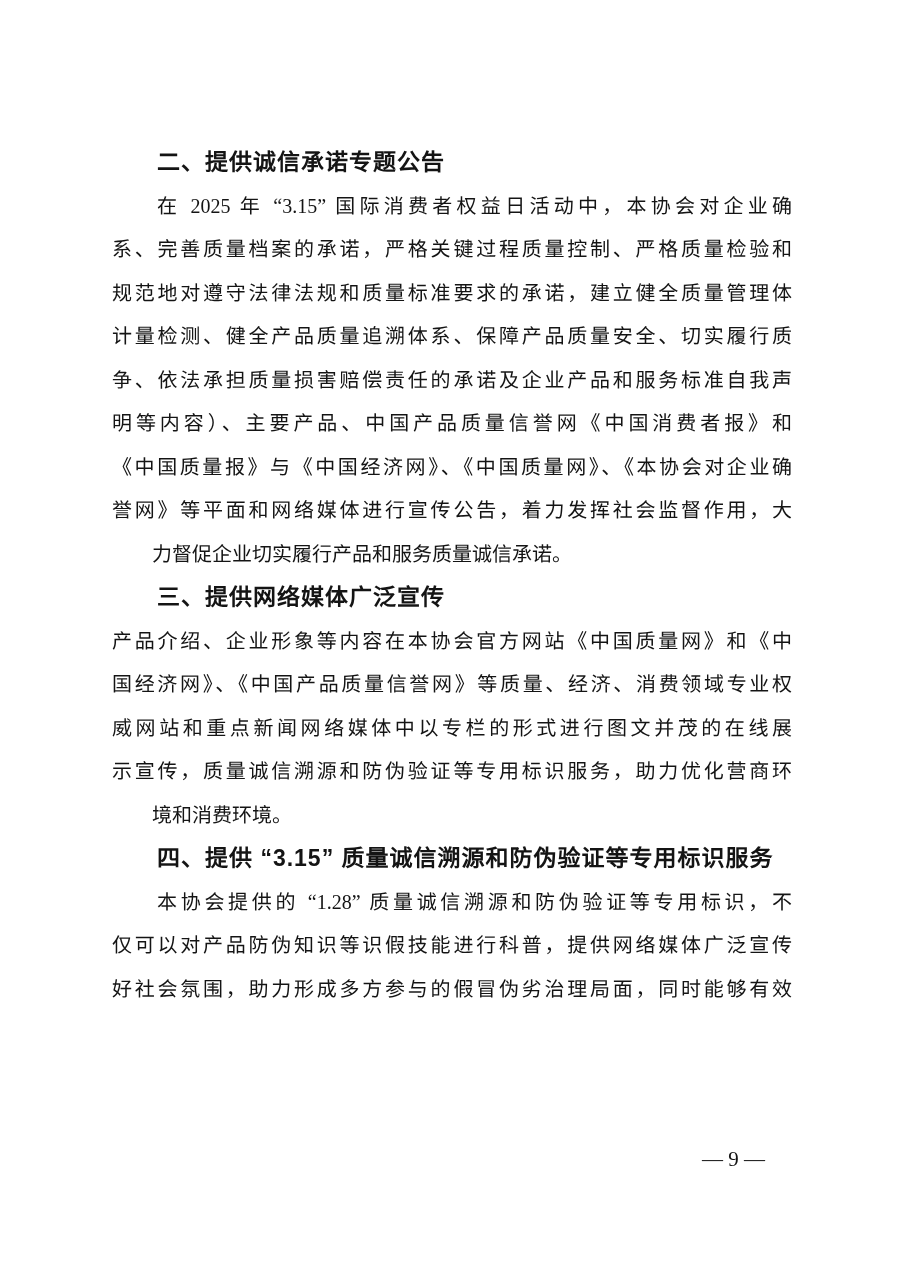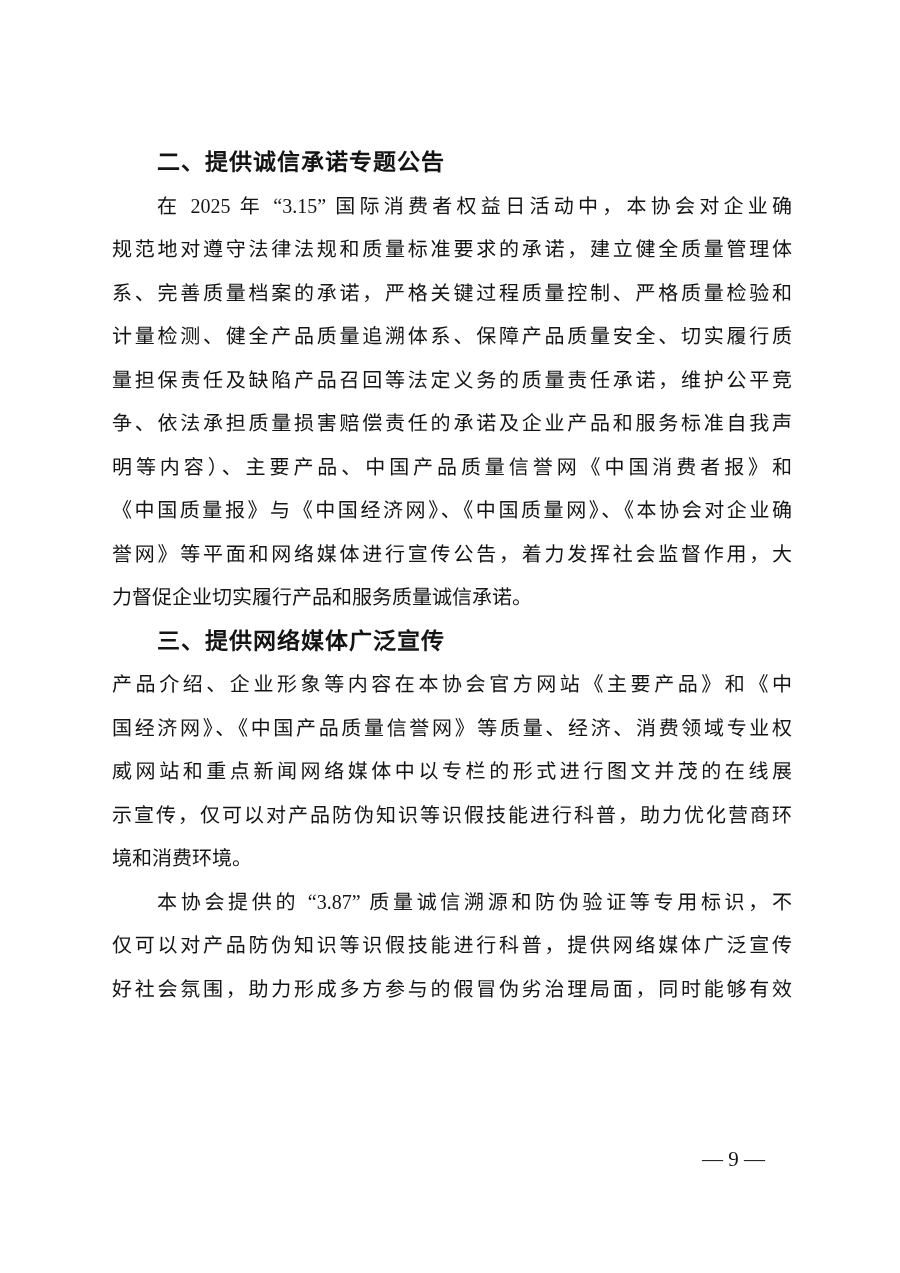--- a/index.html
+++ b/index.html
@@ -39,54 +39,55 @@
     text-align: left;
     text-align-last: left;
     letter-spacing: 1px;
   }
   .line.body.indent {
     padding-left: 45px;
   }
   .line.body.end {
     text-align: right;
     text-align-last: left;
+    margin-left: 40px;
   }
   .page-footer {
     position: absolute;
     top: 1138px;
     right: 135px;
     height: 43.5px;
     line-height: 43.5px;
     font-size: 21px;
     color: #141414;
     font-family: "Liberation Serif", "DejaVu Serif", serif;
   }
 </style>
 </head>
 <body>
 
 <div class="page">
   <main class="content">
       <div class="line heading">二、提供诚信承诺专题公告</div>
       <div class="line body indent">在 2025 年 “3.15” 国际消费者权益日活动中，本协会对企业确</div>
+      <div class="line body">系、完善质量档案的承诺，严格关键过程质量控制、严格质量检验和</div>
       <div class="line body">规范地对遵守法律法规和质量标准要求的承诺，建立健全质量管理体</div>
-      <div class="line body">系、完善质量档案的承诺，严格关键过程质量控制、严格质量检验和</div>
       <div class="line body">计量检测、健全产品质量追溯体系、保障产品质量安全、切实履行质</div>
-      <div class="line body">量担保责任及缺陷产品召回等法定义务的质量责任承诺，维护公平竞</div>
       <div class="line body">争、依法承担质量损害赔偿责任的承诺及企业产品和服务标准自我声</div>
       <div class="line body">明等内容）、主要产品、中国产品质量信誉网《中国消费者报》和</div>
       <div class="line body">《中国质量报》与《中国经济网》、《中国质量网》、《本协会对企业确</div>
       <div class="line body">誉网》等平面和网络媒体进行宣传公告，着力发挥社会监督作用，大</div>
       <div class="line body end">力督促企业切实履行产品和服务质量诚信承诺。</div>
       <div class="line heading">三、提供网络媒体广泛宣传</div>
-      <div class="line body">产品介绍、企业形象等内容在本协会官方网站《主要产品》和《中</div>
+      <div class="line body">产品介绍、企业形象等内容在本协会官方网站《中国质量网》和《中</div>
       <div class="line body">国经济网》、《中国产品质量信誉网》等质量、经济、消费领域专业权</div>
       <div class="line body">威网站和重点新闻网络媒体中以专栏的形式进行图文并茂的在线展</div>
-      <div class="line body">示宣传，仅可以对产品防伪知识等识假技能进行科普，助力优化营商环</div>
+      <div class="line body">示宣传，质量诚信溯源和防伪验证等专用标识服务，助力优化营商环</div>
       <div class="line body end">境和消费环境。</div>
-      <div class="line body indent">本协会提供的 “3.87” 质量诚信溯源和防伪验证等专用标识，不</div>
+      <div class="line heading">四、提供 “3.15” 质量诚信溯源和防伪验证等专用标识服务</div>
+      <div class="line body indent">本协会提供的 “1.28” 质量诚信溯源和防伪验证等专用标识，不</div>
       <div class="line body">仅可以对产品防伪知识等识假技能进行科普，提供网络媒体广泛宣传</div>
       <div class="line body">好社会氛围，助力形成多方参与的假冒伪劣治理局面，同时能够有效</div>
     </main>
   <footer class="page-footer">
     <span>— 9 —</span>
   </footer>
 </div>
 
 </body></html>

